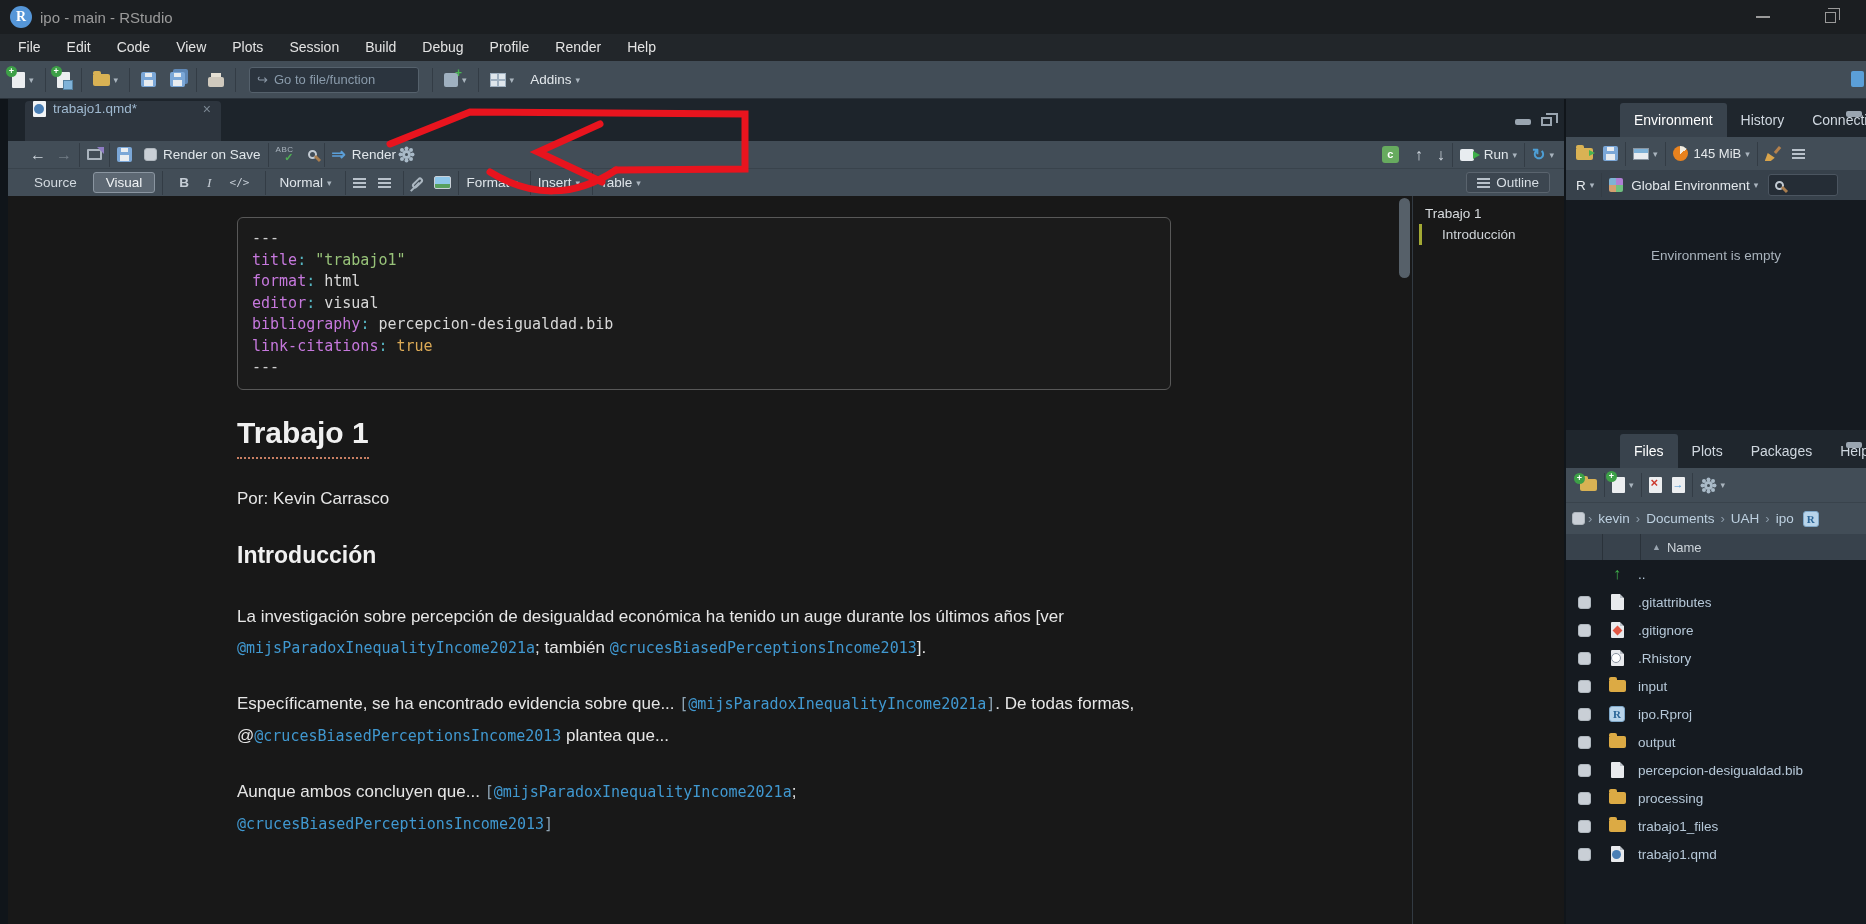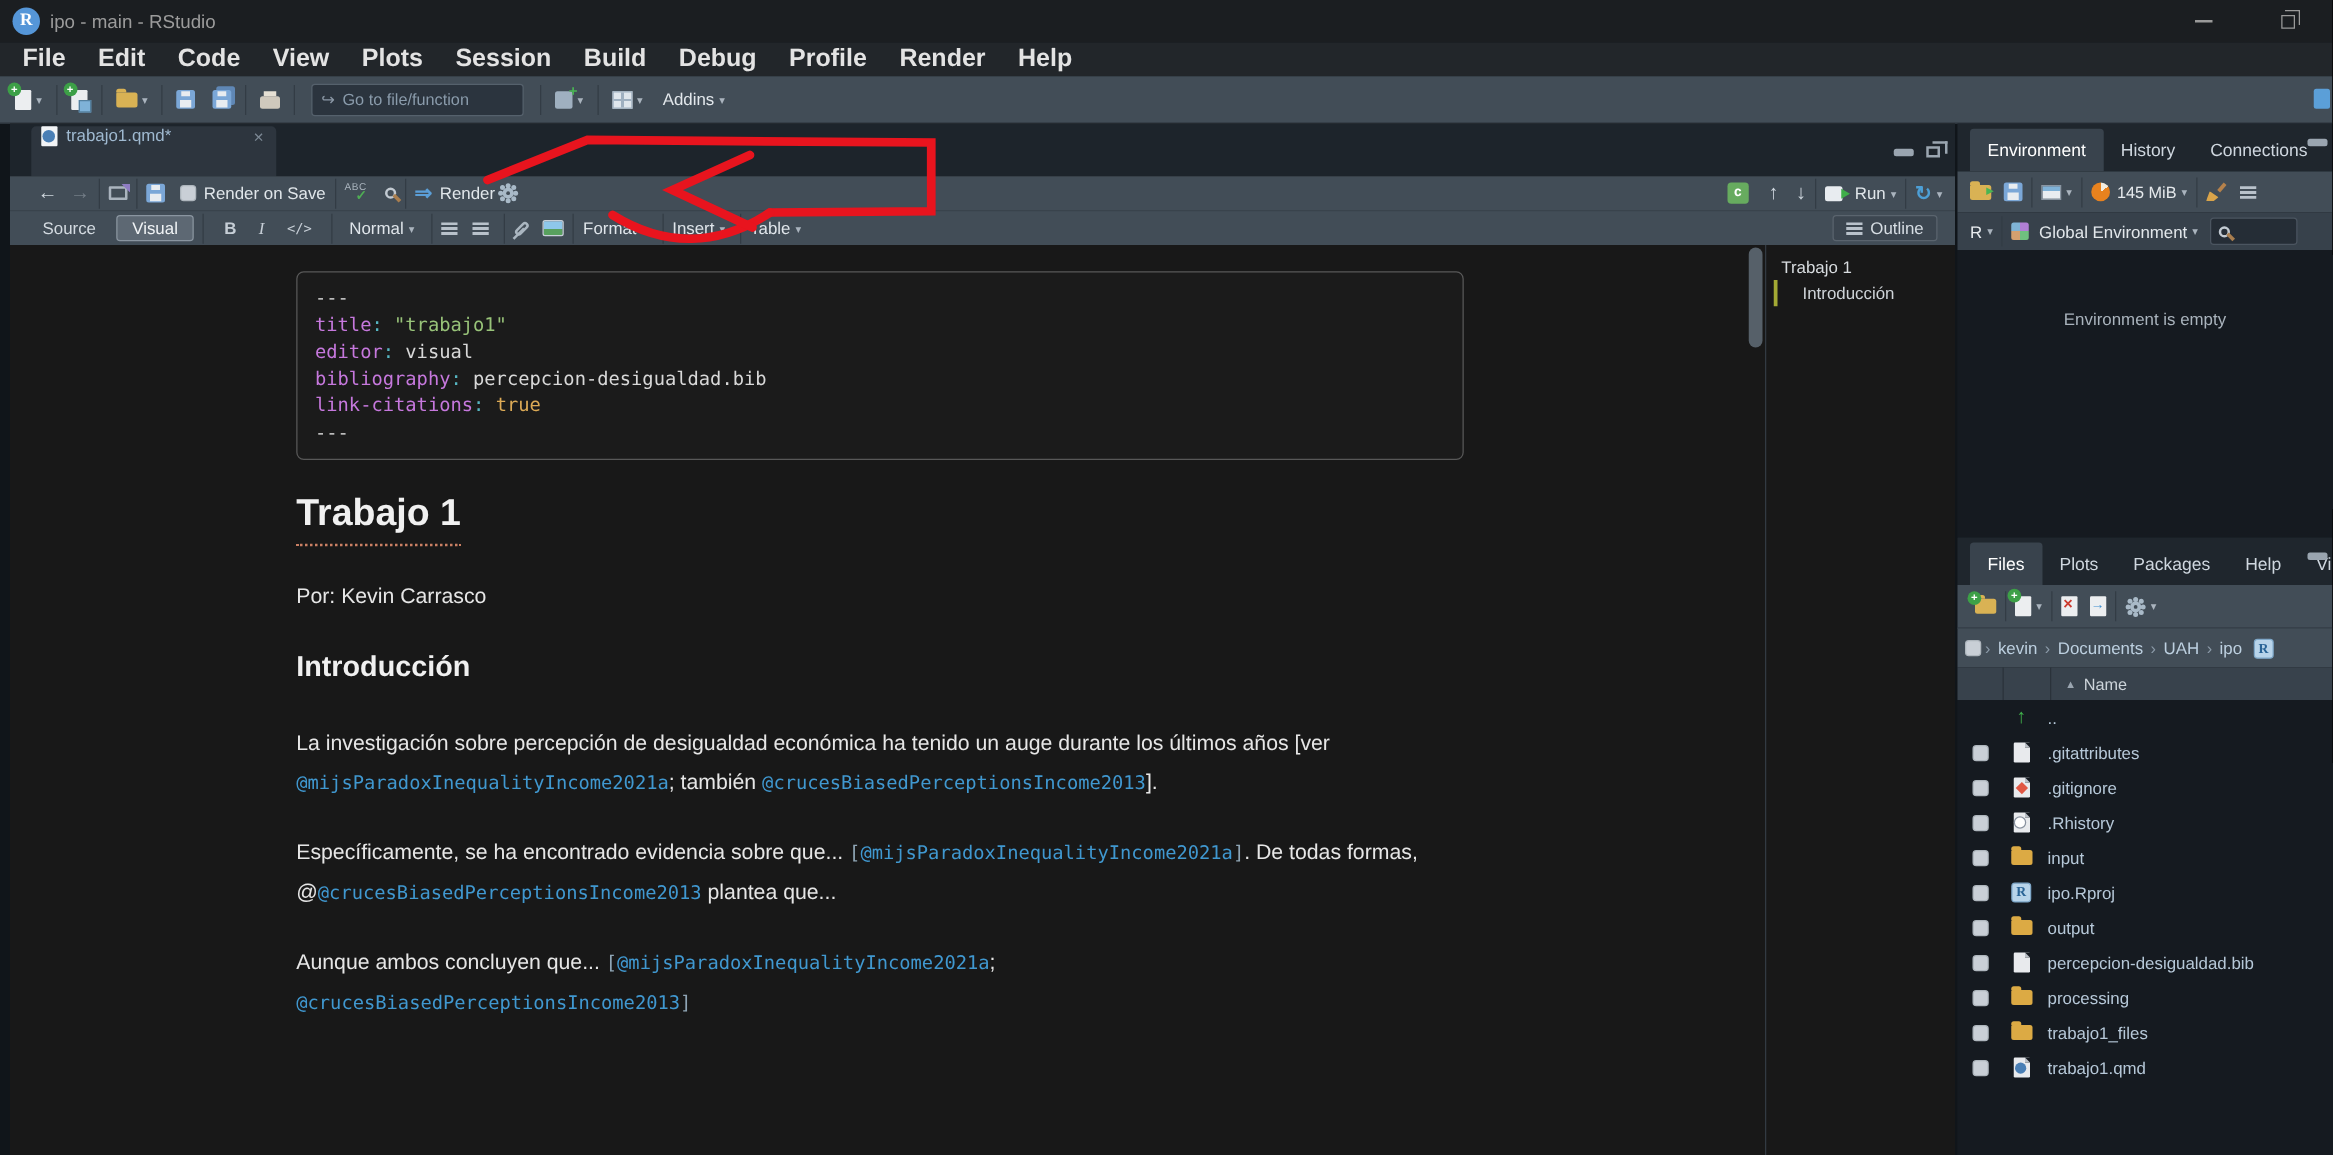--- a/index.html
+++ b/index.html
@@ -11,21 +11,21 @@
   .titlebar { position:absolute; left:0; top:0; right:0; height:34px; background:#1b1e21; display:flex; align-items:center; }
   .rlogo { width:22px; height:22px; border-radius:50%; background:#5596d8; color:#fff; font:bold 14px/22px "Liberation Serif",serif; text-align:center; margin:0 8px 0 10px; }
   .wtitle { color:#9b9b9b; font-size:15px; }
   .tb-btns { position:absolute; right:30px; top:0; height:34px; display:flex; align-items:center; gap:55px; }
   .tb-min { width:14px; height:2px; background:#9a9a9a; }
   .tb-restore { width:11px; height:11px; border:1.5px solid #9a9a9a; position:relative; background:#1b1e21; }
   .tb-restore::after { content:""; position:absolute; left:2px; top:-5px; width:11px; height:11px; border:1.5px solid #9a9a9a; border-bottom:none; border-left:none; }
 
   
   .menubar { position:absolute; left:0; top:34px; right:0; height:27px; background:#22262a; display:flex; align-items:center; padding-left:5px; }
-  .menu-item { color:#e3e3e3; font-size:20px; padding:0 13px; height:27px; line-height:27px; cursor:default;font-weight:bold; }
+  .menu-item { color:#e3e3e3; font-size:14px; padding:0 13px; height:27px; line-height:27px; cursor:default; }
 
   
   .maintoolbar { position:absolute; left:0; top:61px; right:0; height:38px; background:#424d57; border-bottom:1px solid #2a323a; display:flex; align-items:center; padding-left:8px; }
   .tsep { width:1px; height:24px; background:#333c45; margin:0 7px; }
   .caret { color:#aab4be; font-size:9px; margin-left:4px; }
   .ibtn { display:flex; align-items:center; padding:3px 4px; border-radius:2px; }
 
   .icn { display:inline-block; vertical-align:middle; position:relative; }
   .i-page { width:13px; height:16px; background:#eceef0; border-radius:1px; }
   .i-plus::after { content:"+"; position:absolute; left:-6px; top:-6px; width:11px; height:11px; background:#3da047; color:#fff; border-radius:50%; font:bold 9px/11px "Liberation Sans",sans-serif; text-align:center; }
@@ -128,21 +128,21 @@
   .outline-pane { position:absolute; right:0; top:0; bottom:0; width:152px; border-left:1px solid #323a42; background:#181818; padding-top:7px; }
   .ol-item1 { color:#d8dcdf; font-size:13.5px; padding:3px 0 3px 12px; }
   .ol-item2 { color:#cfd4d8; font-size:13.5px; padding:3px 0 3px 20px; border-left:3px solid #a3a934; margin-left:6px; }
 
   
   .pane { position:absolute; left:0; right:0; background:#151a20; }
   .env-pane { top:0; height:331px; }
   .files-pane { top:331px; bottom:0; }
   .ptabs { position:relative; height:38px; background:#1f262d; display:flex; align-items:flex-end; padding-left:10px; }
   .ptab { height:34px; line-height:34px; padding:0 14px; font-size:14px; color:#cfd7df; }
-  .ptab.active { background:#39434d; color:#fff; border-radius:3px 3px 0 0; }
+  .ptab.active { background:#39434d; color:#fff; border-radius:3px 3px 0 0;margin-left:44px; }
   .pwin { position:absolute; right:4px; top:12px; display:flex; gap:8px; }
   .ptoolbar { height:33px; background:#424d57; display:flex; align-items:center; padding-left:10px; }
   .i-openfolder { width:17px; height:12px; background:#d9b254; border-radius:1px 2px 2px 2px; }
   .i-openfolder::before { content:""; position:absolute; top:-3px; left:0; width:8px; height:3px; background:#d9b254; border-radius:2px 2px 0 0; }
   .i-openfolder::after { content:""; position:absolute; right:-2px; top:2px; border-left:6px solid #49b553; border-top:3px solid transparent; border-bottom:3px solid transparent; }
   .i-import { width:16px; height:12px; background:linear-gradient(180deg,#7fb2d8 0 4px,#e9edf1 4px); border:1px solid #8a96a2; }
   .i-pie { width:15px; height:15px; border-radius:50%; background:conic-gradient(#f2ece0 0 55deg,#e8821e 55deg 360deg); }
   .mem-lbl { color:#e5e9ec; font-size:13px; margin-left:6px; }
   .i-broom { width:15px; height:15px; }
   .i-broom::before { content:""; position:absolute; right:1px; top:0; width:3px; height:8px; background:#b5814b; transform:rotate(40deg); }
@@ -337,20 +337,21 @@
         <span class="outline-lbl">Outline</span>
       </div>
     </div>
 
     <div class="edbody">
       <div class="doc">
 
         <div class="yaml">
           <div><span class="yd">---</span></div>
           <div><span class="yk">title</span><span class="ycol">:</span> <span class="yv-str">"trabajo1"</span></div>
+          <div><span class="yk">format</span><span class="ycol">:</span> <span class="yv">html</span></div>
           <div><span class="yk">editor</span><span class="ycol">:</span> <span class="yv">visual</span></div>
           <div><span class="yk">bibliography</span><span class="ycol">:</span> <span class="yv">percepcion-desigualdad.bib</span></div>
           <div><span class="yk">link-citations</span><span class="ycol">:</span> <span class="yv-bool">true</span></div>
           <div><span class="yd">---</span></div>
         </div>
 
         <div class="h1"><span>Trabajo 1</span></div>
         <div class="byline">Por: Kevin Carrasco</div>
         <div class="h2">Introducción</div>
 

